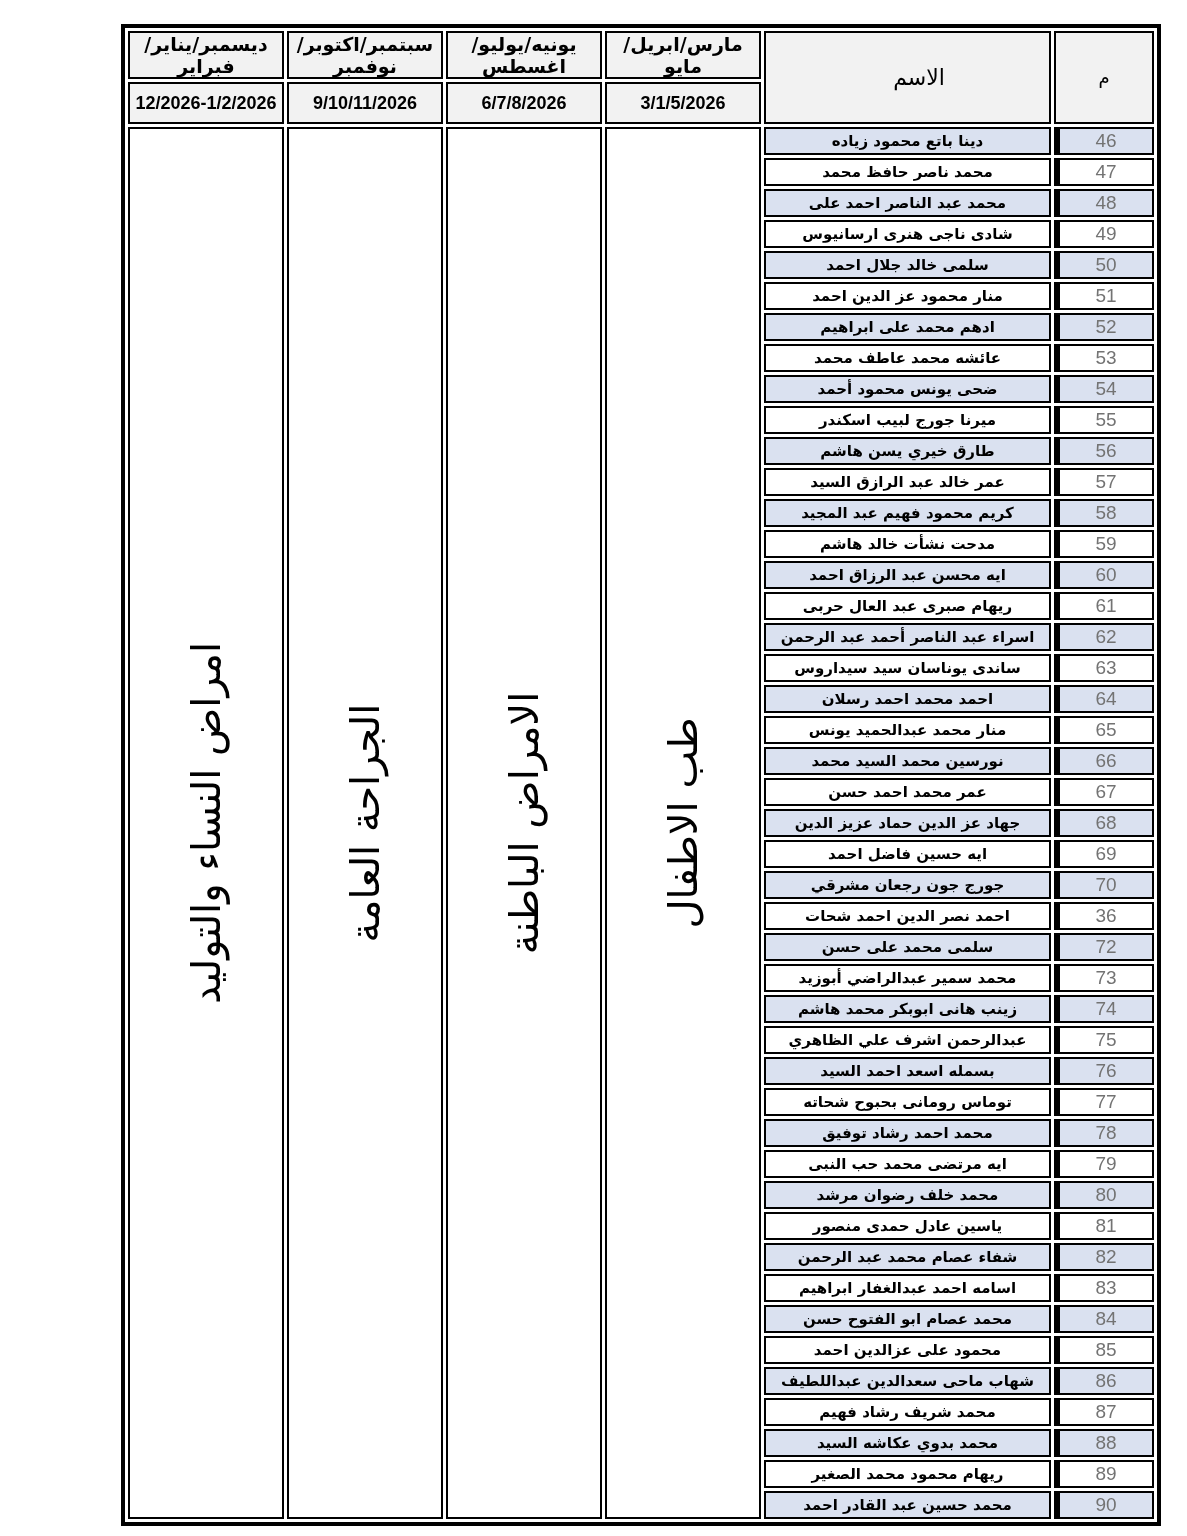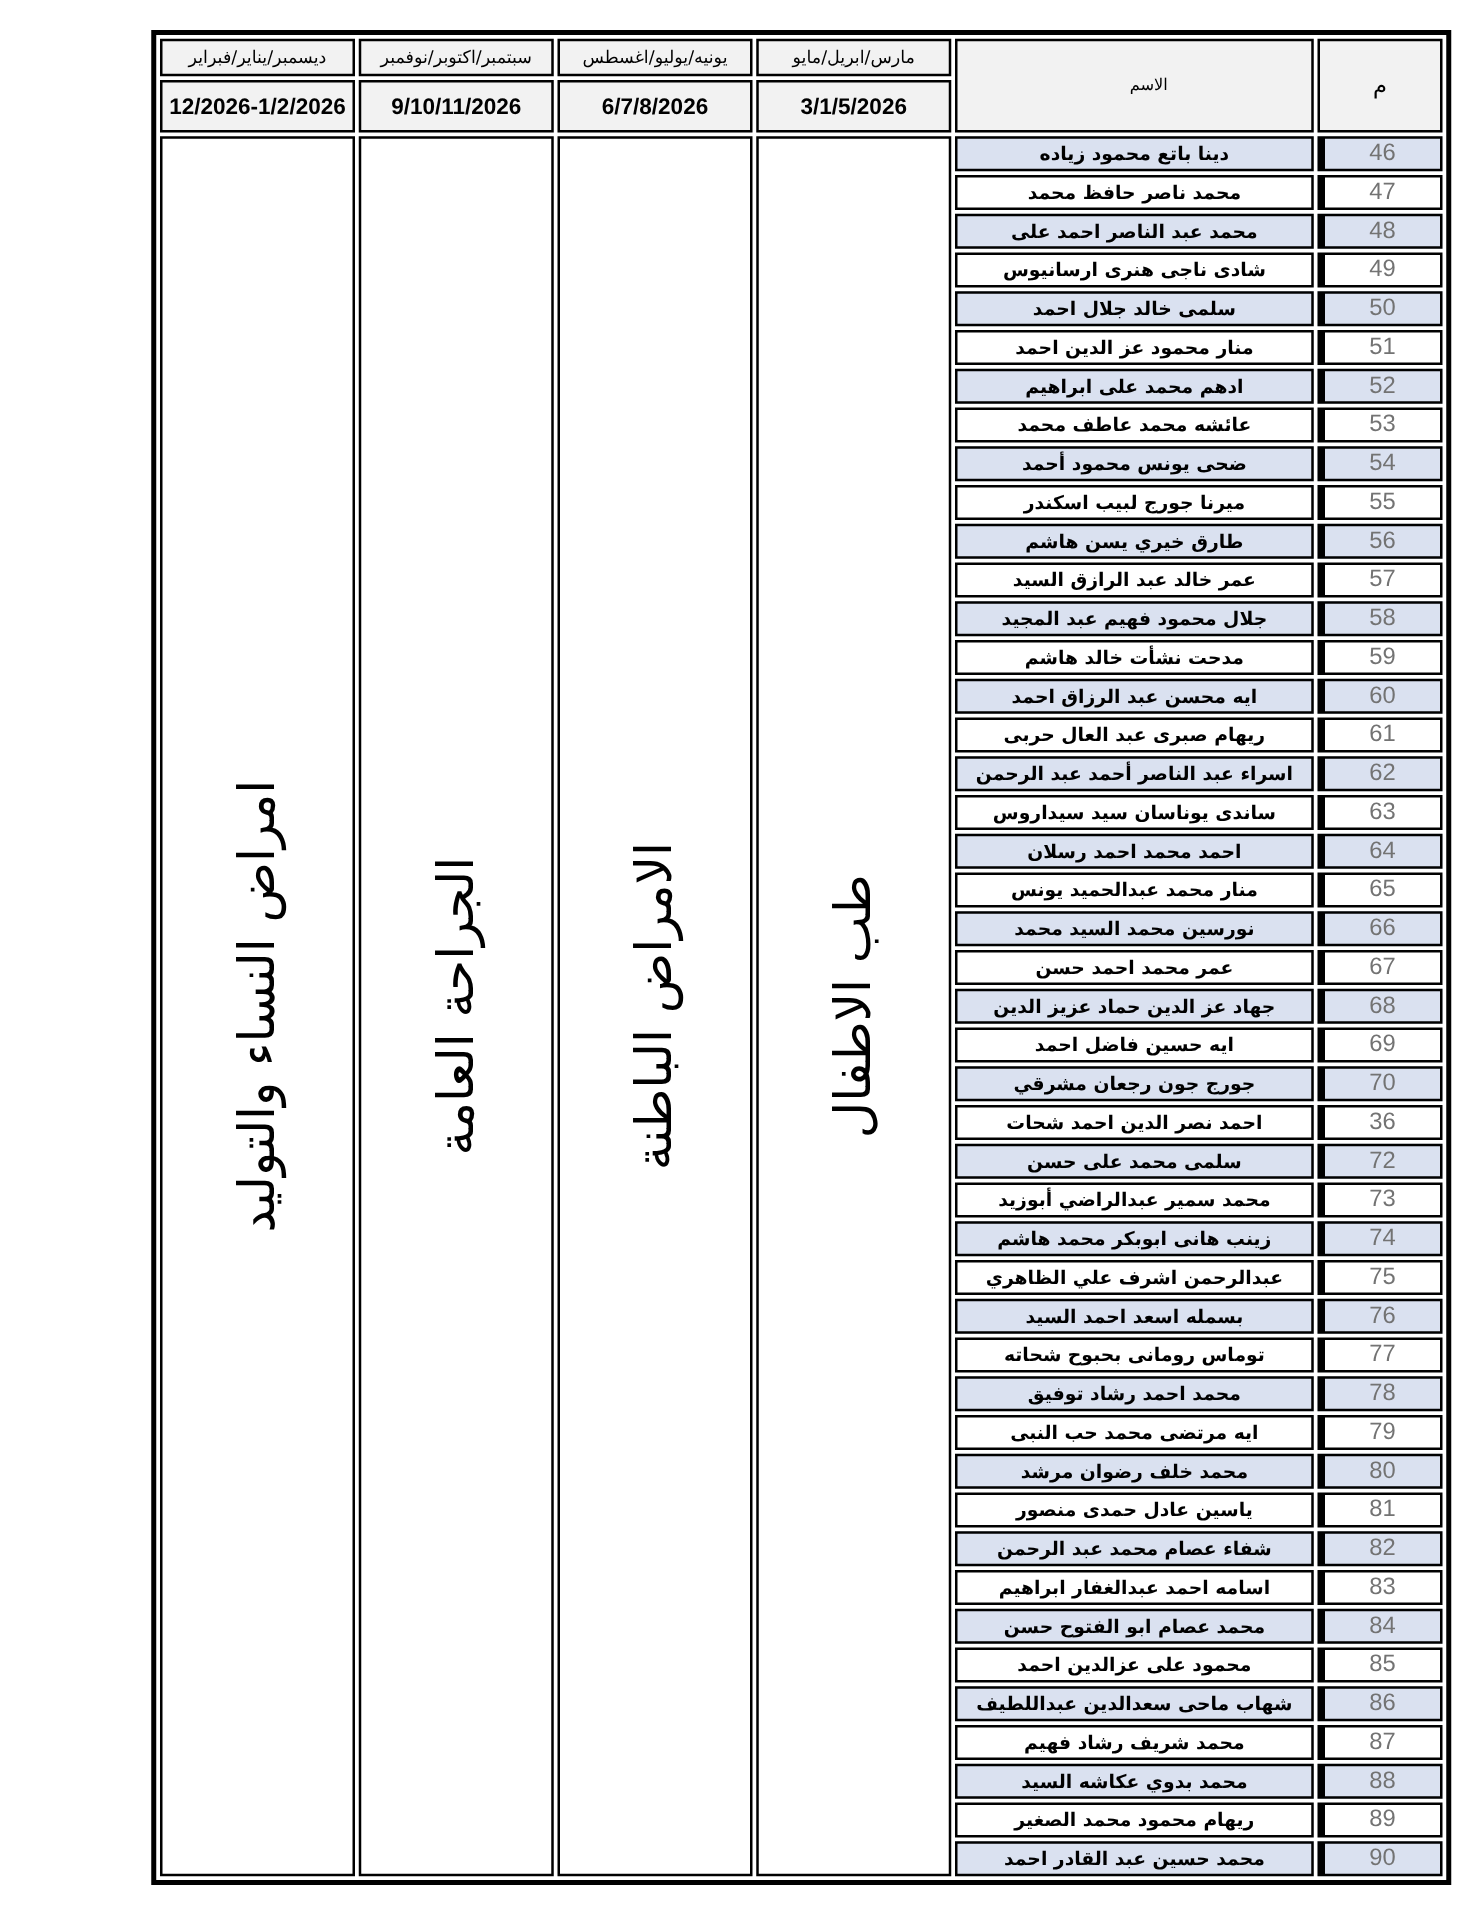--- a/index.html
+++ b/index.html
@@ -35,35 +35,35 @@
     vertical-align:middle;
     padding:0;
     overflow:hidden;
   }
   thead th{
     background:var(--header-bg);
     font-weight:normal;
   }
   th.month{
     height:26px;
-    font-size:14px;
-    font-weight:normal;
+    font-size:19px;
+    font-weight:bold;
   }
   th.dates{
     height:38px;
     font-size:18px;
     font-weight:bold;
     font-family:"Liberation Sans", sans-serif;
     margin-left:40px;
   }
   th.idx-head{
     font-size:18px;
   }
   th.name-head{
-    font-size:13px;
+    font-size:22px;
     padding-left:23px;
   }
   td.num{
     height:24px;
     font-size:19px;
     font-family:"Liberation Sans", sans-serif;
     color:#737373;
     border-left-width:6px; 
   }
   td.name{
@@ -173,21 +173,21 @@
         <tr class="stripe">
     <td class="num">56</td>
     <td class="name">طارق خيري يسن هاشم</td>
   </tr>
         <tr>
     <td class="num">57</td>
     <td class="name">عمر خالد عبد الرازق السيد</td>
   </tr>
         <tr class="stripe">
     <td class="num">58</td>
-    <td class="name">جلال محمود فهيم  عبد المجيد</td>
+    <td class="name">كريم محمود فهيم  عبد المجيد</td>
   </tr>
         <tr>
     <td class="num">59</td>
     <td class="name">مدحت نشأت خالد هاشم</td>
   </tr>
         <tr class="stripe">
     <td class="num">60</td>
     <td class="name">ايه محسن عبد الرزاق احمد</td>
   </tr>
         <tr>

